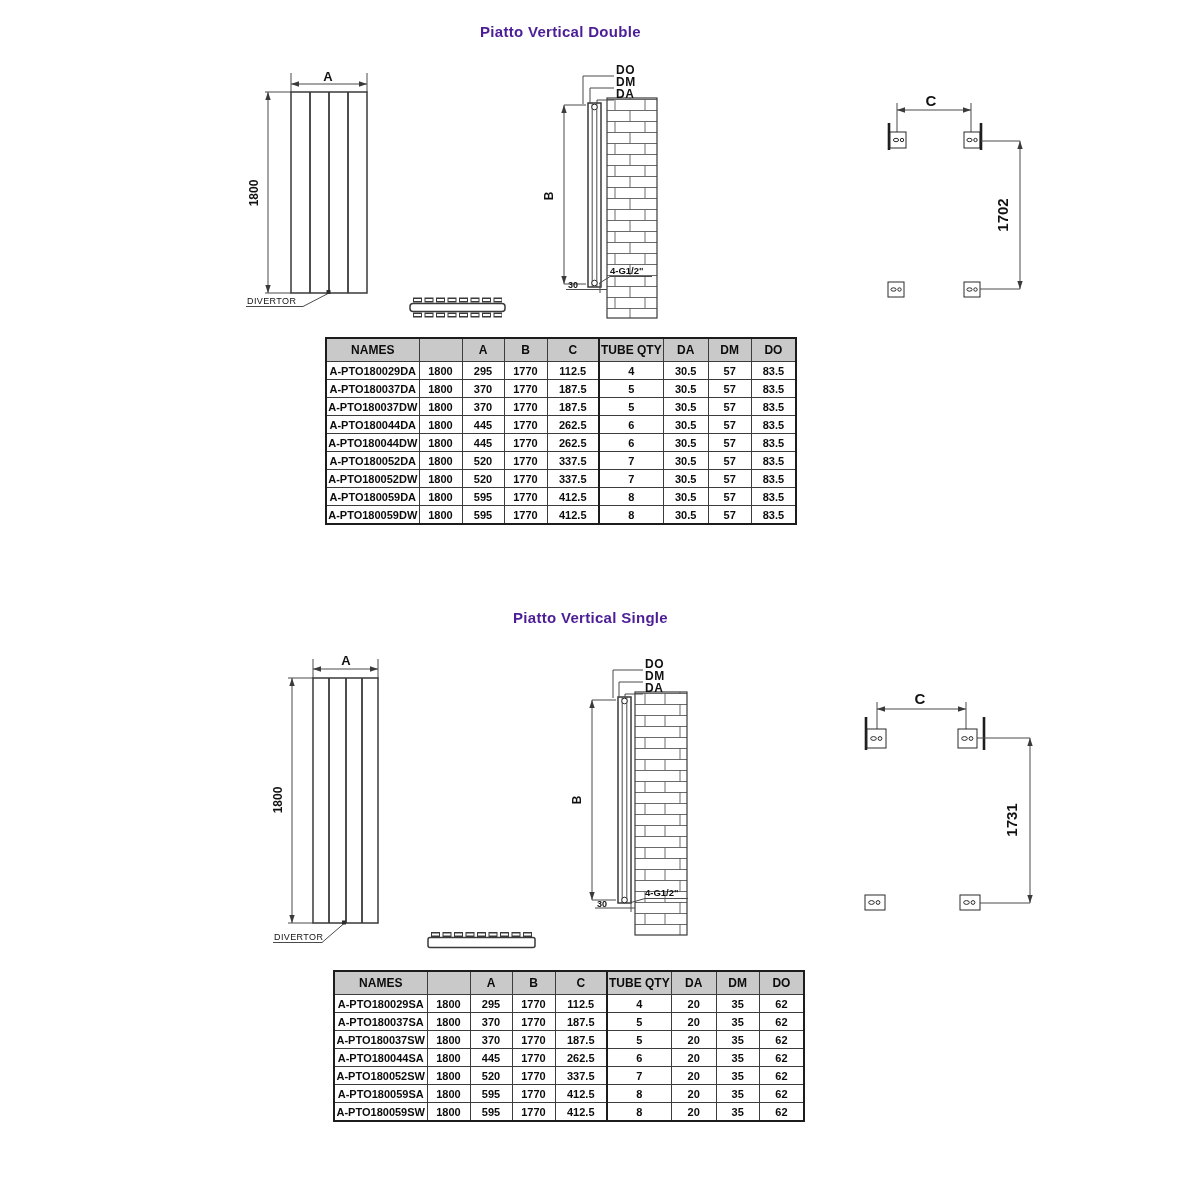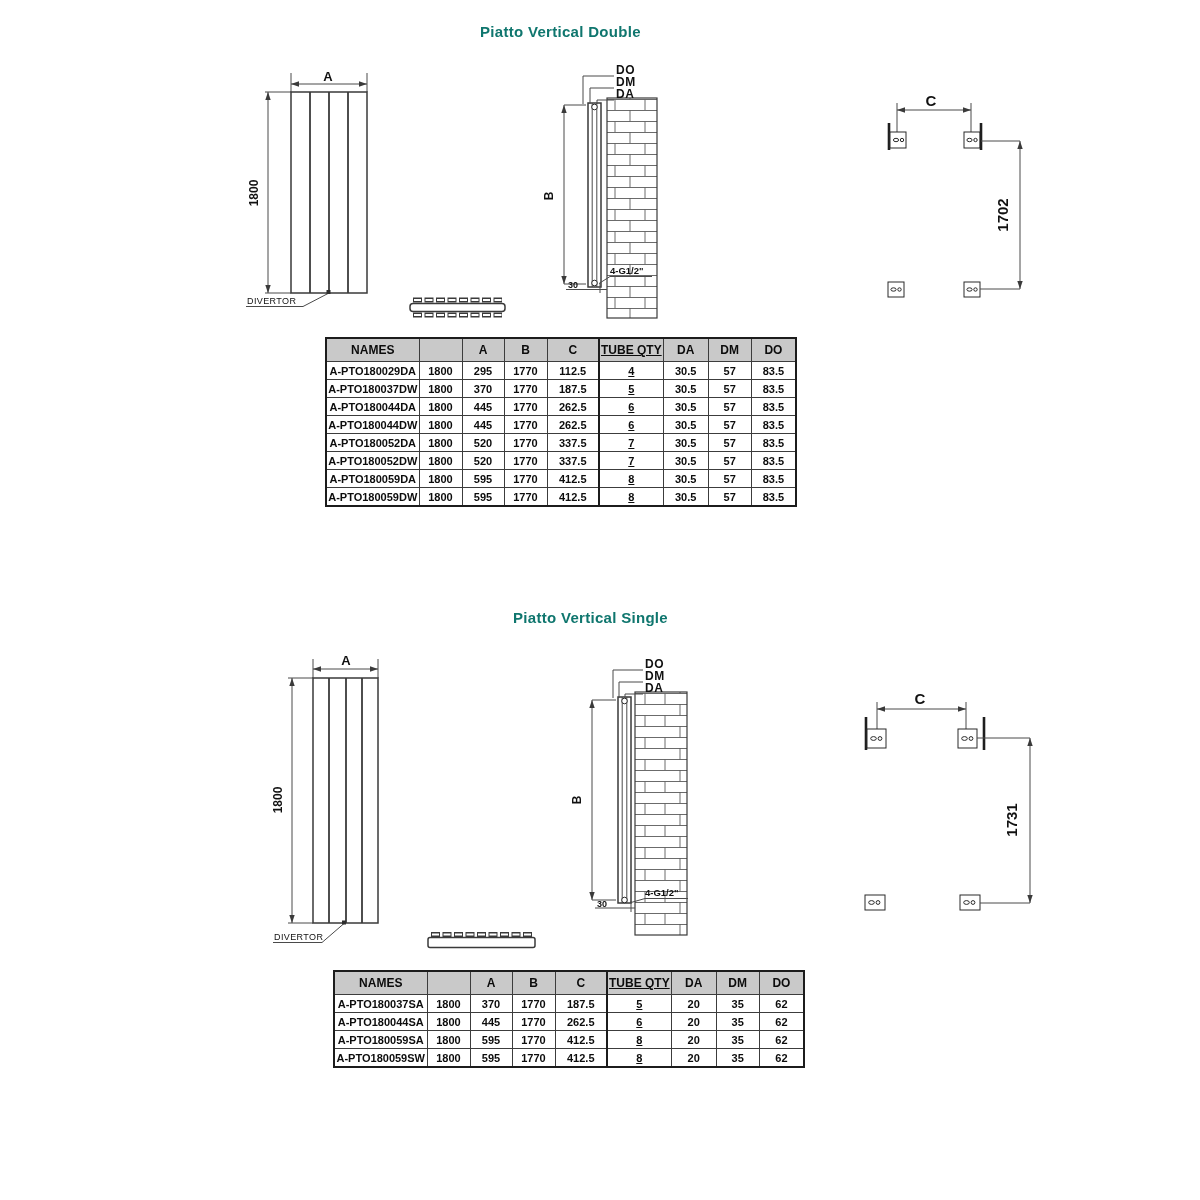--- a/index.html
+++ b/index.html
@@ -1,30 +1,30 @@
 <!DOCTYPE html>
 <html><head>
 <meta charset="utf-8">
 <style>
   html,body{margin:0;padding:0;background:#fff;}
   #canvas{position:relative;width:1200px;height:1200px;background:#fff;overflow:hidden;
           font-family:"Liberation Sans",sans-serif;}
   #artwork{position:absolute;left:0;top:0;}
-  .title{position:absolute;font-weight:bold;font-size:15px;color:#0f766e;letter-spacing:.3px;white-space:nowrap;}
+  .title{position:absolute;font-weight:bold;font-size:15px;color:#4c1d95;letter-spacing:.3px;white-space:nowrap;}
   #title-double{left:480px;top:23px;}
   #title-single{left:513px;top:609px;text-align:right;}
   table.spec{position:absolute;border-collapse:collapse;table-layout:fixed;background:#4c1d95;
              border:2px solid #1c1c1c;font-family:"Liberation Sans",sans-serif;}
   #table-double{left:325px;top:337px;}
   #table-single{left:333px;top:970px;}
   table.spec th{background:#c9c9c9;height:22px;font-size:12px;font-weight:bold;color:#0c0c0c;}
   table.spec td{height:17px;font-size:11px;font-weight:bold;color:#0c0c0c;background:#fff;}
   table.spec th,table.spec td{border:1px solid #3c3c3c;text-align:center;vertical-align:middle;
              padding:0 1px;overflow:hidden;white-space:nowrap;}
-  table.spec .tl{border-left:2px solid #1c1c1c;text-decoration:underline;}
+  table.spec .tl{border-left:2px solid #1c1c1c;}
   
   .ln{stroke:#4a4a4a;stroke-width:1;fill:none;}
   .dim{stroke:#4a4a4a;stroke-width:1;fill:none;}
   .panel{fill:#fff;stroke:#3a3a3a;stroke-width:1.5;}
   .seam{stroke:#3a3a3a;stroke-width:1.8;}
   .thick{stroke:#1e1e1e;stroke-width:2.6;}
   .hole{fill:#fff;stroke:#2a2a2a;stroke-width:1;}
   .segd{stroke:#3a3a3a;stroke-width:5;stroke-dasharray:9 2.5;fill:none;}
   .segw{stroke:#fff;stroke-width:2.2;stroke-dasharray:7 4.5;stroke-dashoffset:-1;fill:none;}
   svg text{font-family:"Liberation Sans",sans-serif;fill:#111;}
@@ -245,20 +245,31 @@
           <td>1800</td>
           <td>295</td>
           <td>1770</td>
           <td>112.5</td>
           <td class="tl">4</td>
           <td>30.5</td>
           <td>57</td>
           <td>83.5</td>
         </tr>
         <tr>
+          <td>A-PTO180037DA</td>
+          <td>1800</td>
+          <td>370</td>
+          <td>1770</td>
+          <td>187.5</td>
+          <td class="tl">5</td>
+          <td>30.5</td>
+          <td>57</td>
+          <td>83.5</td>
+        </tr>
+        <tr>
           <td>A-PTO180037DW</td>
           <td>1800</td>
           <td>370</td>
           <td>1770</td>
           <td>187.5</td>
           <td class="tl">5</td>
           <td>30.5</td>
           <td>57</td>
           <td>83.5</td>
         </tr>
@@ -351,42 +362,75 @@
           <th>B</th>
           <th>C</th>
           <th class="tl">TUBE QTY</th>
           <th>DA</th>
           <th>DM</th>
           <th>DO</th>
         </tr>
       </thead>
       <tbody>
         <tr>
+          <td>A-PTO180029SA</td>
+          <td>1800</td>
+          <td>295</td>
+          <td>1770</td>
+          <td>112.5</td>
+          <td class="tl">4</td>
+          <td>20</td>
+          <td>35</td>
+          <td>62</td>
+        </tr>
+        <tr>
           <td>A-PTO180037SA</td>
           <td>1800</td>
           <td>370</td>
           <td>1770</td>
           <td>187.5</td>
           <td class="tl">5</td>
           <td>20</td>
           <td>35</td>
           <td>62</td>
         </tr>
         <tr>
+          <td>A-PTO180037SW</td>
+          <td>1800</td>
+          <td>370</td>
+          <td>1770</td>
+          <td>187.5</td>
+          <td class="tl">5</td>
+          <td>20</td>
+          <td>35</td>
+          <td>62</td>
+        </tr>
+        <tr>
           <td>A-PTO180044SA</td>
           <td>1800</td>
           <td>445</td>
           <td>1770</td>
           <td>262.5</td>
           <td class="tl">6</td>
           <td>20</td>
           <td>35</td>
           <td>62</td>
         </tr>
         <tr>
+          <td>A-PTO180052SW</td>
+          <td>1800</td>
+          <td>520</td>
+          <td>1770</td>
+          <td>337.5</td>
+          <td class="tl">7</td>
+          <td>20</td>
+          <td>35</td>
+          <td>62</td>
+        </tr>
+        <tr>
           <td>A-PTO180059SA</td>
           <td>1800</td>
           <td>595</td>
           <td>1770</td>
           <td>412.5</td>
           <td class="tl">8</td>
           <td>20</td>
           <td>35</td>
           <td>62</td>
         </tr>

